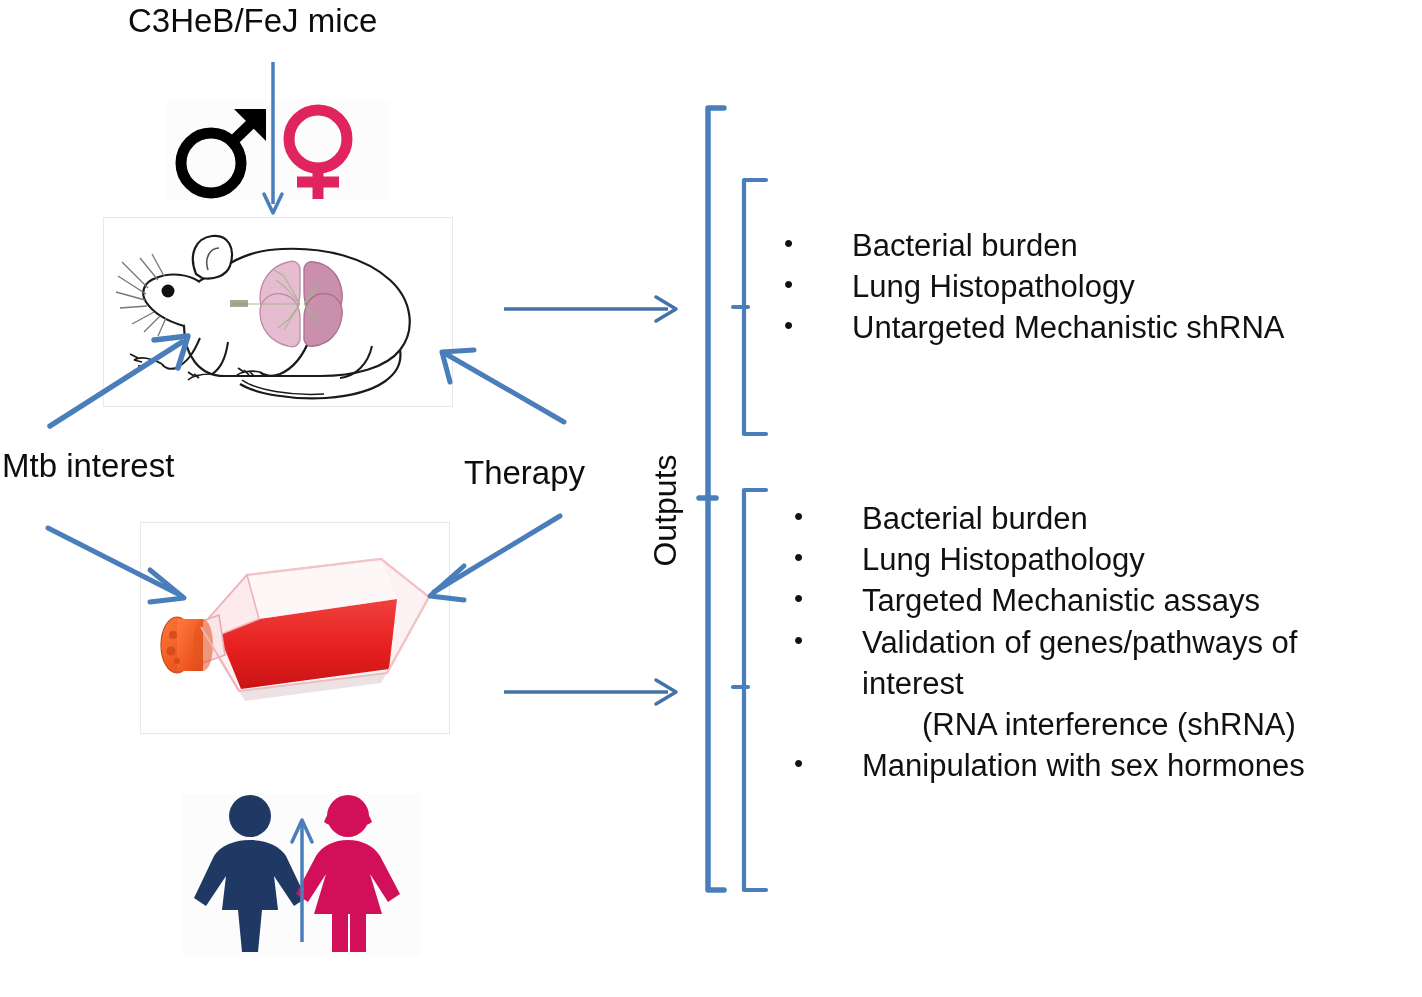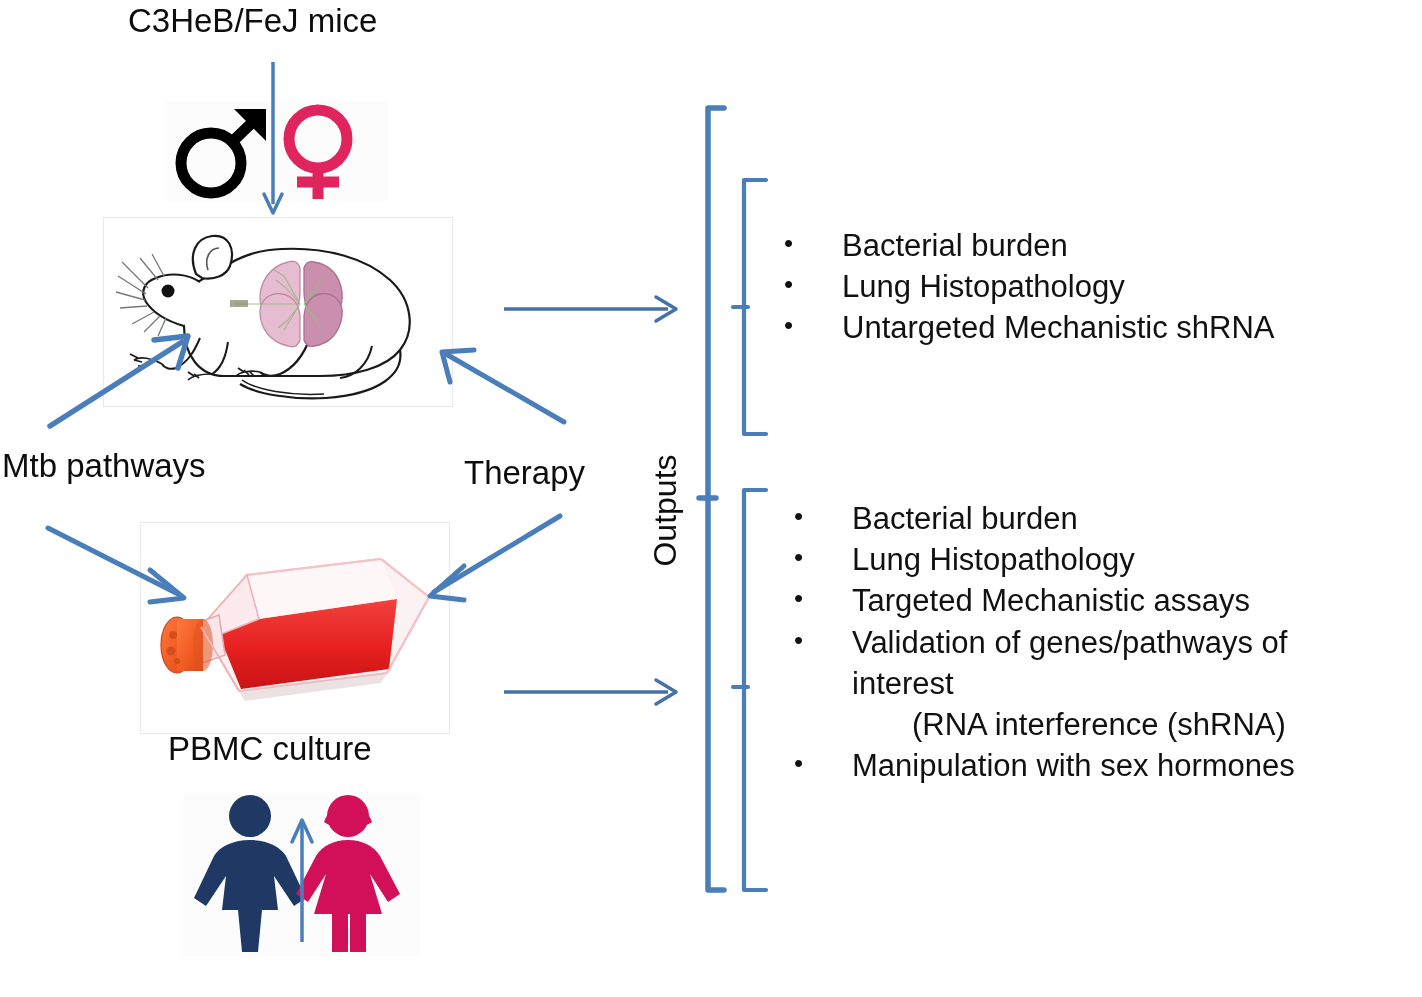--- a/index.html
+++ b/index.html
@@ -42,21 +42,21 @@
     white-space: nowrap;
   }
   .bullet-dot {
     width: 58px;
     flex: 0 0 58px;
     text-align: left;
     font-size: 26px;
     line-height: 1.45;
   }
   .bullet-dot.empty { visibility: hidden; }
-  .bullet-txt { flex: 1 1 auto; }
+  .bullet-txt { flex: 1 1 auto; margin-left: 10px; }
   .bullet-txt.indent1 { padding-left: 22px; }
   .bullet-txt.indent2 { padding-left: 60px; }
 
   .outputs-label {
     font-size: 32px;
     color: #0d0d0d;
     white-space: nowrap;
     transform: rotate(-90deg);
     transform-origin: center center;
     font-family: "Liberation Sans", sans-serif;
@@ -186,21 +186,21 @@
   <svg class="abs" style="left:428px; top:340px;" width="150" height="100">
     <line x1="136" y1="82" x2="18" y2="14" stroke="#4A7EBB" stroke-width="5" stroke-linecap="round"></line>
     <polyline points="46,10 14,12 22,42" fill="none" stroke="#4A7EBB" stroke-width="5" stroke-linecap="round" stroke-linejoin="round"></polyline>
   </svg>
 
   <svg class="abs" style="left:500px; top:292px;" width="190" height="36">
     <line x1="4" y1="17" x2="168" y2="17" stroke="#4472A8" stroke-width="3.5"></line>
     <polyline points="156,5 176,17 156,29" fill="none" stroke="#4472A8" stroke-width="3.5" stroke-linecap="round" stroke-linejoin="round"></polyline>
   </svg>
 
-  <div class="abs label-text" style="left:2px; top:447px;">Mtb pathways</div>
+  <div class="abs label-text" style="left:2px; top:447px;">Mtb interest</div>
   <div class="abs label-text" style="left:464px; top:454px;">Therapy</div>
 
   <div class="abs img-frame" style="left:140px; top:522px; width:310px; height:212px;">
     <svg width="308" height="210" viewBox="0 0 308 210">
       <defs>
         <linearGradient id="medGrad" x1="0" y1="0" x2="0" y2="1">
           <stop offset="0%" stop-color="#F0413E"></stop>
           <stop offset="55%" stop-color="#E6201F"></stop>
           <stop offset="100%" stop-color="#C91315"></stop>
         </linearGradient>
@@ -244,21 +244,20 @@
   <svg class="abs" style="left:418px; top:508px;" width="155" height="100">
     <line x1="142" y1="8" x2="16" y2="84" stroke="#4A7EBB" stroke-width="5" stroke-linecap="round"></line>
     <polyline points="46,58 12,88 46,92" fill="none" stroke="#4A7EBB" stroke-width="5" stroke-linecap="round" stroke-linejoin="round"></polyline>
   </svg>
 
   <svg class="abs" style="left:500px; top:675px;" width="190" height="36">
     <line x1="4" y1="17" x2="168" y2="17" stroke="#4472A8" stroke-width="3.5"></line>
     <polyline points="156,5 176,17 156,29" fill="none" stroke="#4472A8" stroke-width="3.5" stroke-linecap="round" stroke-linejoin="round"></polyline>
   </svg>
 
-  <div class="abs label-text" style="left:168px; top:730px;">PBMC culture</div>
 
   <div class="abs plain-frame" style="left:182px; top:794px; width:238px; height:162px;">
     <svg width="236" height="160" viewBox="0 0 236 160">
 
       <g fill="#1F3864">
         <ellipse cx="68" cy="22" rx="21" ry="21"></ellipse>
         <path d="M68 46 C52 46, 38 52, 32 62
                  L12 104 L24 112 L44 82
                  L40 116 L56 116 L60 158 L76 158 L80 116
                  L96 116 L92 82 L112 112 L124 104

